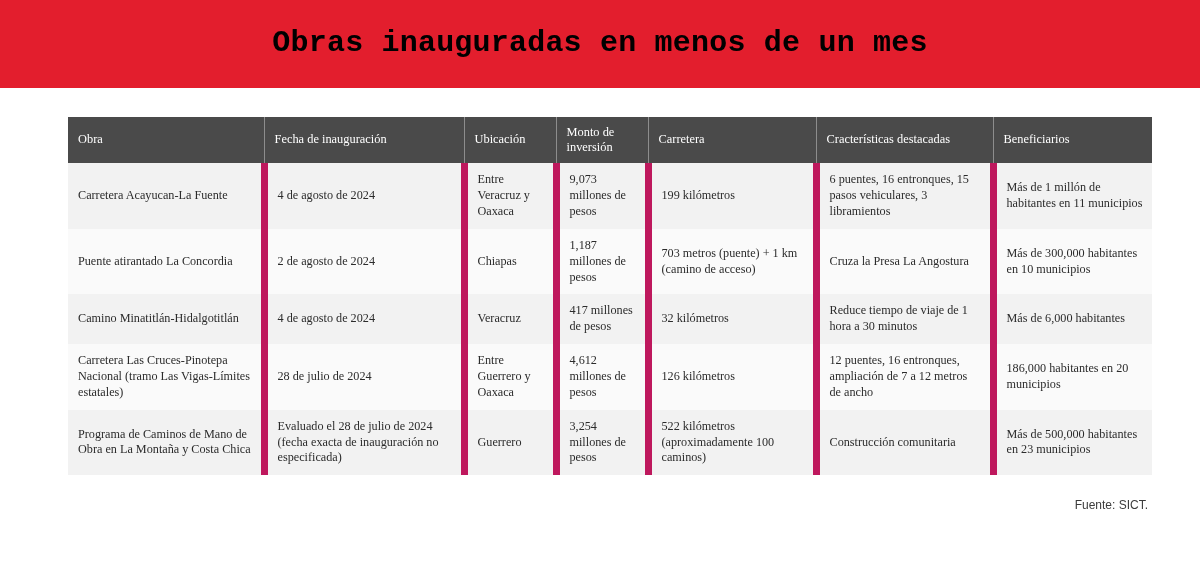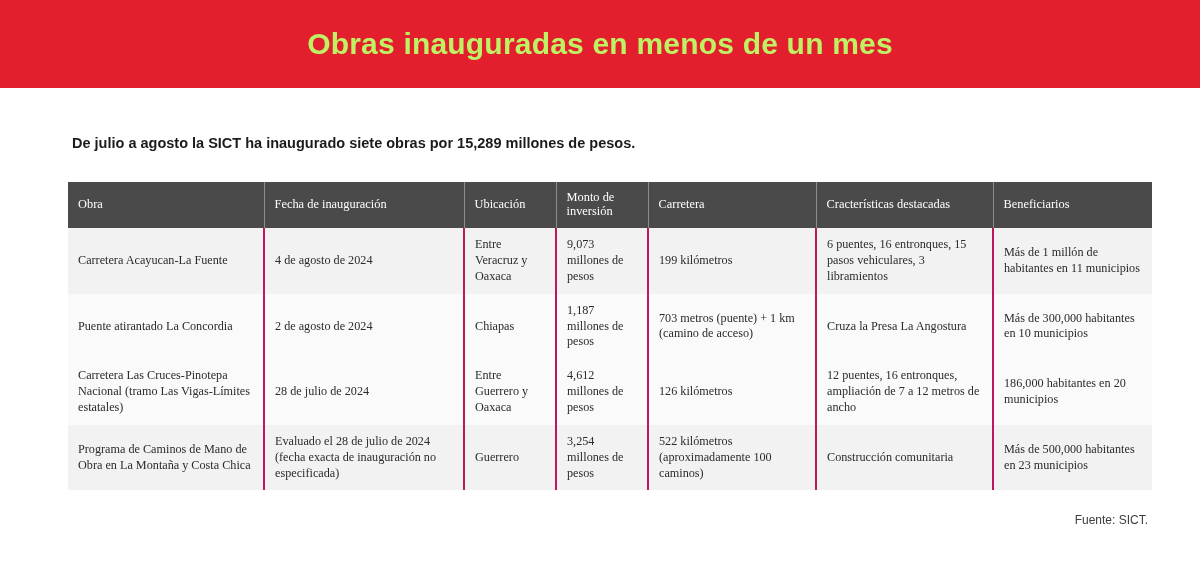--- a/index.html
+++ b/index.html
@@ -19,28 +19,29 @@
   
   .banner {
     width: 1200px;
     height: 88px;
     background: #e31e2d;
     display: flex;
     align-items: center;
     justify-content: center;
   }
   .banner-title {
-    color: #bef264;
+    color: #000000;
     font-size: 30px;
     font-weight: bold;
     letter-spacing: 0.2px;
     text-align: center;
     line-height: 1.1;
     margin: 0;
     padding-bottom: 2px;
+    font-family: Liberation Mono, monospace;
   }
 
   
   .content {
     width: 1200px;
     padding: 0;
   }
 
   .subtitle {
     margin: 0;
@@ -75,21 +76,21 @@
     border-right: 1px solid #8d8d8d;
     line-height: 1.18;
   }
   table.data-table thead th:last-child {
     border-right: none;
   }
   table.data-table tbody td {
     vertical-align: middle;
     padding: 9px 9px 9px 10px;
     line-height: 1.3;
-    border-right: 2px solid #be185d;
+    border-right: 7px solid #be185d;
   }
   table.data-table tbody td:last-child {
     border-right: none;
   }
   table.data-table tbody tr.odd td  { background: #f2f2f2; }
   table.data-table tbody tr.even td { background: #fafafa; }
 
   
   col.c0 { width: 196px; }
   col.c1 { width: 200px; }
@@ -109,21 +110,20 @@
 </style>
 </head>
 <body>
 
 <div class="banner">
   <h1 class="banner-title">Obras inauguradas en menos de un mes</h1>
 </div>
 
 <div class="content">
 
-  <p class="subtitle">De julio a agosto la SICT ha inaugurado siete obras por 15,289 millones de pesos.</p>
 
   <div class="table-wrap">
     <table class="data-table">
       <colgroup>
         <col class="c0">
           <col class="c1">
           <col class="c2">
           <col class="c3">
           <col class="c4">
           <col class="c5">
@@ -152,20 +152,29 @@
         </tr>
         <tr class="even">
           <td>Puente atirantado La Concordia</td>
           <td>2 de agosto de 2024</td>
           <td>Chiapas</td>
           <td>1,187 millones de pesos</td>
           <td>703 metros (puente) + 1 km (camino de acceso)</td>
           <td>Cruza la Presa La Angostura</td>
           <td>Más de 300,000 habitantes en 10 municipios</td>
         </tr>
+        <tr class="odd">
+          <td>Camino Minatitlán-Hidalgotitlán</td>
+          <td>4 de agosto de 2024</td>
+          <td>Veracruz</td>
+          <td>417 millones de pesos</td>
+          <td>32 kilómetros</td>
+          <td>Reduce tiempo de viaje de 1 hora a 30 minutos</td>
+          <td>Más de 6,000 habitantes</td>
+        </tr>
         <tr class="even">
           <td>Carretera Las Cruces-Pinotepa Nacional (tramo Las Vigas-Límites estatales)</td>
           <td>28 de julio de 2024</td>
           <td>Entre Guerrero y Oaxaca</td>
           <td>4,612 millones de pesos</td>
           <td>126 kilómetros</td>
           <td>12 puentes, 16 entronques, ampliación de 7 a 12 metros de ancho</td>
           <td>186,000 habitantes en 20 municipios</td>
         </tr>
         <tr class="odd">

